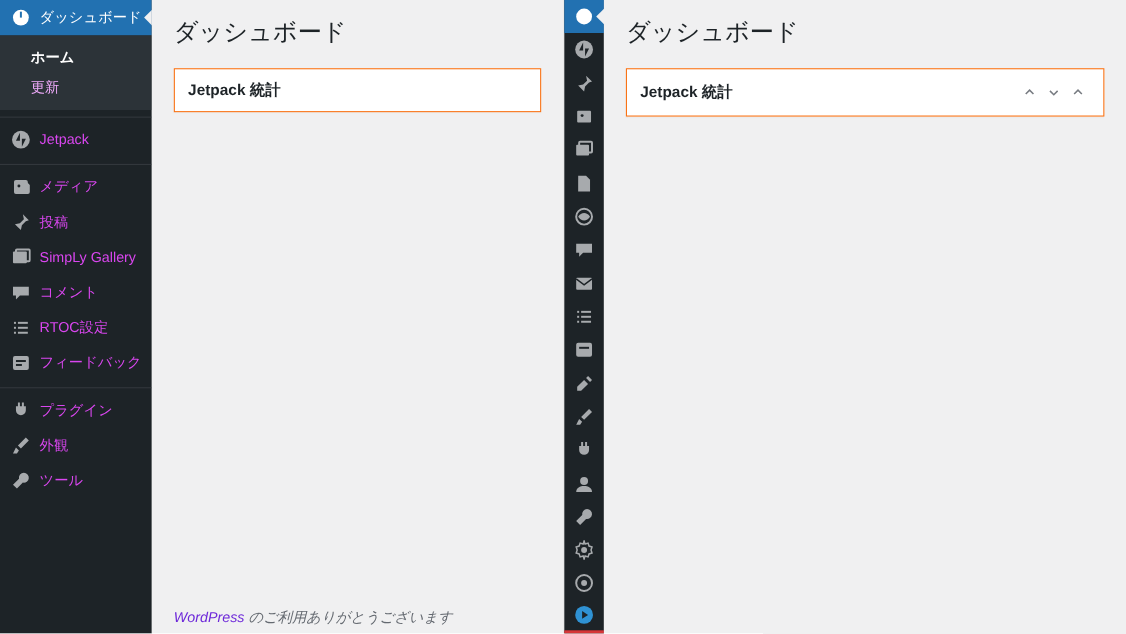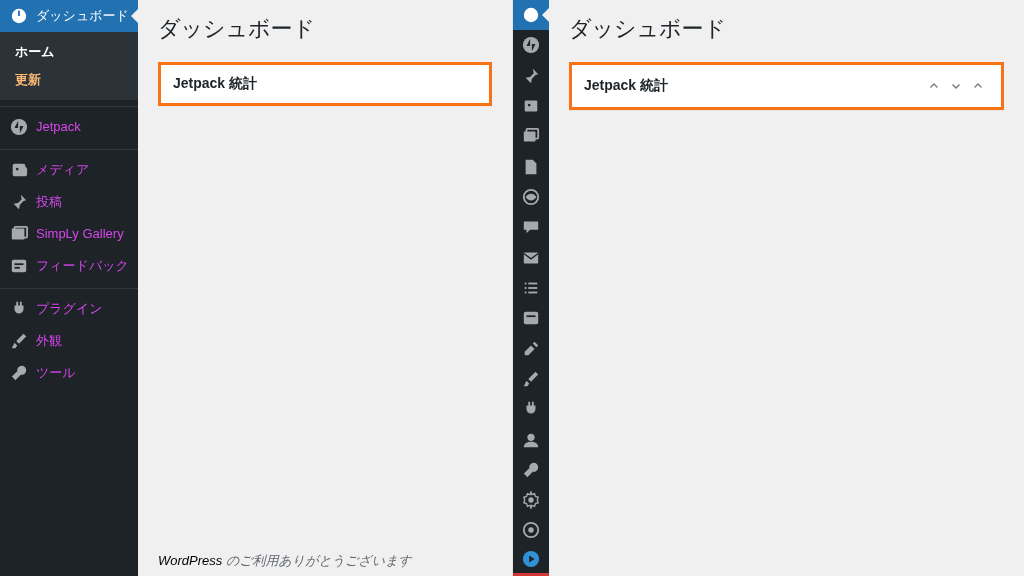--- a/index.html
+++ b/index.html
@@ -8,48 +8,48 @@
 
   .panel { height: 576px; display: flex; position: relative; }
   .panel-left  { width: 512px; }
   .panel-right { width: 512px; border-left: 1px solid #e5e5e5; }
 
   
   .sidebar { background:#1d2327; color:#f0f0f1; width:138px; height:100%; overflow:hidden; flex:none; }
   .menu-item { display:flex; align-items:center; gap:8px; padding:7px 8px 7px 10px; color:#d946ef; cursor:pointer; font-size:13px; line-height:18px; }
   .menu-item.current { background:#2271b1; color:#fff; position:relative; }
   .menu-item.current::after { content:""; position:absolute; right:-1px; top:50%; transform:translateY(-50%); border:8px solid transparent; border-right-color:#f0f0f1; }
-  .sub { background:#2c3338; padding:6px 3px; }
+  .sub { background:#2c3338; padding:6px 16px; }
   .sub-item { padding:5px 12px; color:#f0f0f1; font-size:13px; cursor:pointer; }
   .sub-item.strong { color:#fff; font-weight:600; }
-  .sub-item.dim { color:#fdba74;font-weight:bold; }
+  .sub-item.dim { color:#f0abfc; }
   .sep { height:5px; border-top:1px solid #32373c; margin:6px 0 0; }
   .menu-icon { width:18px; height:18px; display:inline-flex; align-items:center; justify-content:center; color:#a7aaad; }
   .menu-item.current .menu-icon { color:#fff; }
   .menu-icon svg { width:18px; height:18px; fill:currentColor; }
 
   
   .sidebar-collapsed { background:#1d2327; width:36px; height:100%; flex:none; display:flex; flex-direction:column; align-items:center; }
   .col-item { width:36px; height:32px; display:flex; align-items:center; justify-content:center; cursor:pointer; color:#a7aaad; }
   .col-item.current { background:#2271b1; color:#fff; position:relative; }
   .col-item.current::after { content:""; position:absolute; right:-1px; top:50%; transform:translateY(-50%); border:8px solid transparent; border-right-color:#f0f0f1; }
   .col-item svg { width:18px; height:18px; fill:currentColor; }
   .col-item.play { color:#2f92d4; border-bottom:3px solid #d63638; }
 
   
   .content { flex:1; background:#f0f0f1; height:100%; position:relative; padding:0; }
   .page-title { font-size:22px; font-weight:400; color:#1d2327; padding:14px 20px 10px; }
-  .widget { margin:8px 20px 0; background:#fff; border:3px solid #f97316; box-shadow:0 1px 1px rgba(0,0,0,.04); }
+  .widget { margin:8px 20px 0; background:#fff; border:1px solid #f97316; box-shadow:0 1px 1px rgba(0,0,0,.04); }
   .widget-header { display:flex; align-items:center; padding:10px 12px; font-size:14px; font-weight:600; color:#1d2327; }
   .widget-header .sp { flex:1; }
   .hdr-ctrl { width:22px; height:22px; display:flex; align-items:center; justify-content:center; color:#787c82; cursor:pointer; }
   .hdr-ctrl svg { width:14px; height:14px; stroke:currentColor; fill:none; stroke-width:2; }
 
   .footer { position:absolute; left:0; right:0; bottom:0; padding:6px 20px; font-size:13px; font-style:italic; color:#646970; white-space:nowrap; overflow:hidden; }
-  .footer a { color:#000000; text-decoration:none; }
+  .footer a { color:#6d28d9; text-decoration:none; }
 </style>
 </head>
 <body>
 
 <div class="panel panel-left">
   <nav class="sidebar">
 
     <div class="menu-item current">
       <span class="menu-icon">
           <svg viewBox="0 0 20 20">
@@ -97,20 +97,41 @@
       <span>投稿</span>
     </div>
     <div class="menu-item">
       <span class="menu-icon">
           <svg viewBox="0 0 20 20">
             <rect x="2" y="4" width="14" height="12" rx="1"></rect>
             <rect x="5" y="2" width="14" height="12" rx="1" fill="none" stroke="currentColor" stroke-width="2"></rect>
           </svg>
         </span>
       <span>SimpLy Gallery</span>
+    </div>
+    <div class="menu-item">
+      <span class="menu-icon">
+          <svg viewBox="0 0 20 20">
+            <path d="M2 4h16v9H9l-4 4v-4H2z"></path>
+          </svg>
+        </span>
+      <span>コメント</span>
+    </div>
+    <div class="menu-item">
+      <span class="menu-icon">
+          <svg viewBox="0 0 20 20">
+            <rect x="3" y="4" width="2" height="2"></rect>
+            <rect x="7" y="4" width="10" height="2"></rect>
+            <rect x="3" y="9" width="2" height="2"></rect>
+            <rect x="7" y="9" width="10" height="2"></rect>
+            <rect x="3" y="14" width="2" height="2"></rect>
+            <rect x="7" y="14" width="10" height="2"></rect>
+          </svg>
+        </span>
+      <span>RTOC設定</span>
     </div>
     <div class="menu-item">
       <span class="menu-icon">
           <svg viewBox="0 0 20 20">
             <rect x="2" y="3" width="16" height="14" rx="2"></rect>
             <rect x="5" y="7" width="10" height="2" fill="#1d2327"></rect>
             <rect x="5" y="11" width="6" height="2" fill="#1d2327"></rect>
           </svg>
         </span>
       <span>フィードバック</span>

